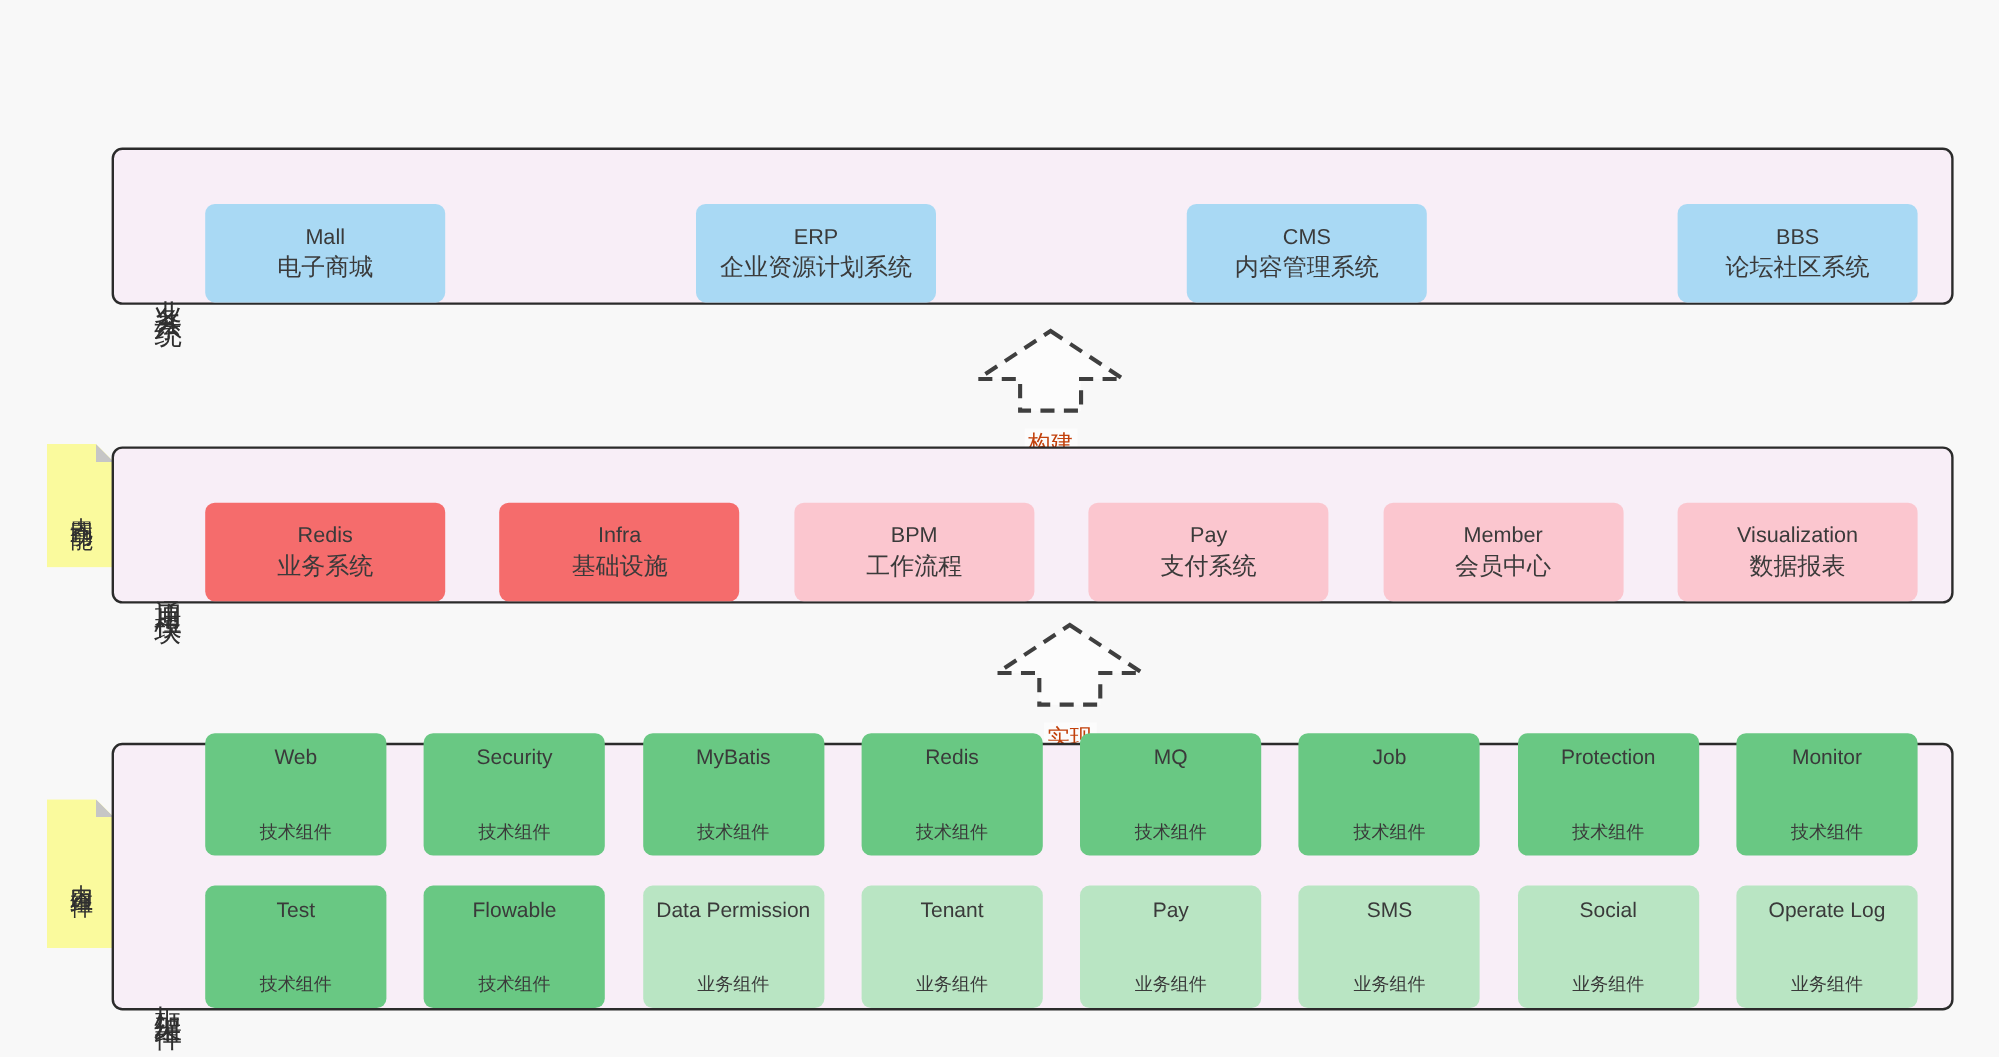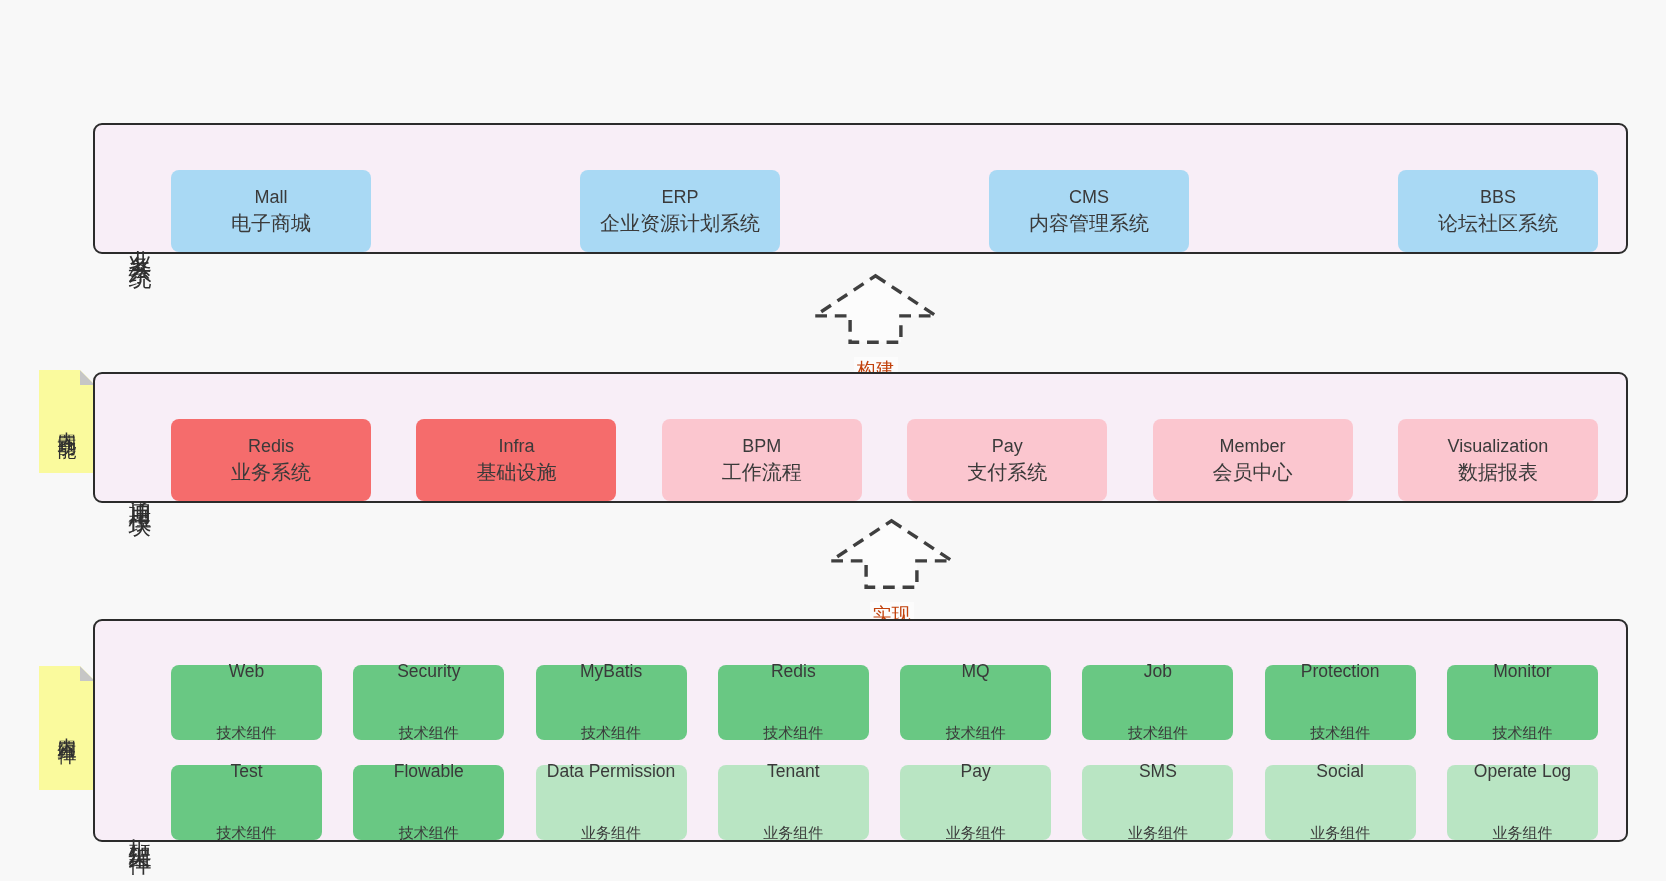--- a/index.html
+++ b/index.html
@@ -25,21 +25,21 @@
     flex:1;display:flex;flex-direction:column;justify-content:center;
     gap:25px;padding-right:28px;
   }
   .box-row{display:flex;justify-content:space-between;}
   .box{
     border-radius:8px;display:flex;flex-direction:column;
     align-items:center;justify-content:center;text-align:center;
     line-height:1.38;
   }
   .panel-1 .box,.panel-2 .box{width:200px;height:82px;}
-  .panel-3 .box{width:151px;height:75px;line-height:1.3;gap:42px;}
+  .panel-3 .box{width:151px;height:102px;line-height:1.3;gap:42px;}
   .box-title{font-size:18px;}
   .box-subtitle{font-size:20px;}
   .panel-3 .box-title{font-size:17.5px;}
   .panel-3 .box-subtitle{font-size:15px;font-family:Liberation Mono, monospace;}
   
   .c-blue{background:#a9d9f4;}
   .c-red{background:#f56c6c;}
   .c-pink{background:#fbc6cf;}
   .c-green{background:#69c883;}
   .c-lightgreen{background:#b9e5c3;}

